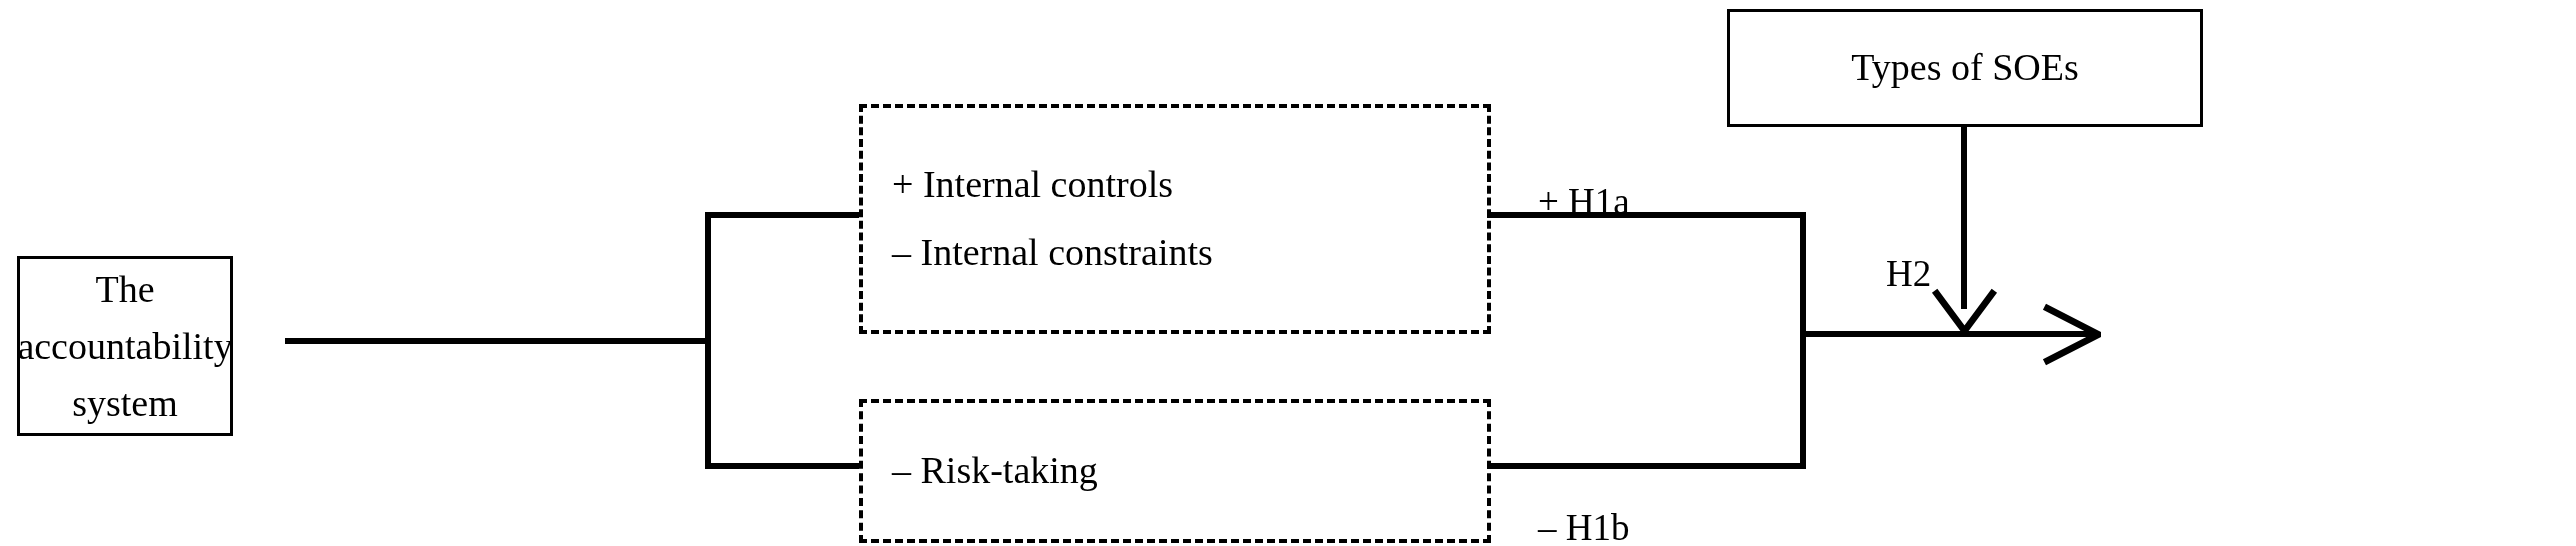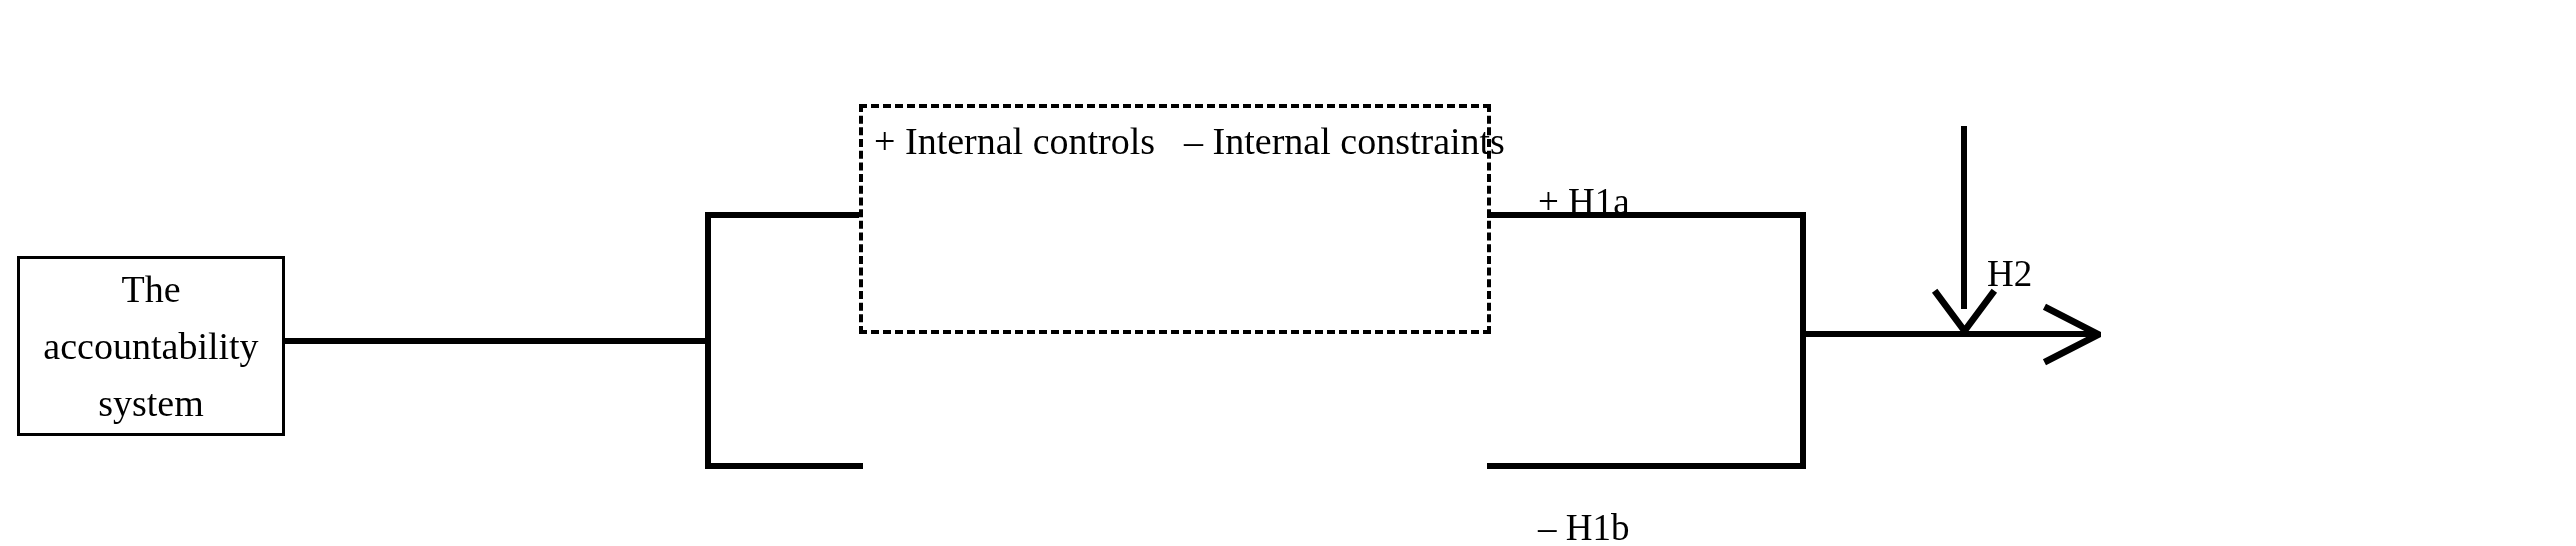--- a/index.html
+++ b/index.html
@@ -34,21 +34,21 @@
   .node-box .node-label {
     display: block;
     padding: 0 8.6px;
   }
   .dashed-box {
     position: absolute;
     box-sizing: border-box;
     border: 4.3px dashed #000000;
     background: #ffffff;
     display: flex;
-    flex-direction: row;
+    flex-direction: column;
     justify-content: center;
     font-size: 38px;
   }
   .dashed-box .mediator-line {
     display: block;
     padding-left: 29px;
     line-height: 1.78;
     white-space: nowrap;
   }
   .conn {
@@ -72,57 +72,63 @@
   }
   .arrow-head-right {
     position: absolute;
   }
 </style>
 </head>
 <body>
 
 <div id="canvas">
 
-  <div class="node-box" style="left:17px; top:256px; width:268px; height:180px;">
+  <div class="node-box" style="left:17px; top:256px; width:216px; height:180px;">
     <span class="node-label">
       <span>The accountability</span><br>
       <span>system</span>
     </span>
   </div>
 
   <div class="conn" style="left:285px; top:338px; width:425px; height:5.5px;"></div>
 
   <div class="conn" style="left:705px; top:212px; width:5.5px; height:256px;"></div>
   <div class="conn" style="left:705px; top:212px; width:158px; height:5.5px;"></div>
   <div class="conn" style="left:705px; top:463px; width:158px; height:5.5px;"></div>
 
   <div class="dashed-box" style="left:859px; top:104px; width:632px; height:230px;">
     <span class="mediator-line">+ Internal controls</span>
     <span class="mediator-line">– Internal constraints</span>
   </div>
 
+  <div class="dashed-box" style="left:859px; top:399px; width:632px; height:144px;">
+    <span class="mediator-line">– Risk-taking</span>
+  </div>
 
   <div class="conn" style="left:1487px; top:212px; width:319px; height:5.5px;"></div>
   <div class="conn" style="left:1487px; top:463px; width:319px; height:5.5px;"></div>
   <div class="conn" style="left:1800px; top:212px; width:5.5px; height:256px;"></div>
 
   <div class="edge-label" style="left:1538px; top:152px;">+ H1a</div>
   <div class="edge-label" style="left:1538px; top:478px;font-family:Liberation Serif, serif;">– H1b</div>
 
   <div class="conn" style="left:1803px; top:331px; width:294px; height:5.5px;"></div>
   <div class="arrow-head-right" style="left:2042px; top:303px; width:59px; height:63px;">
     <svg width="59" height="63" viewBox="0 0 96 102">
       <path d="M 4 6 L 92 51 L 4 96" fill="none" stroke="#000000" stroke-width="11" stroke-linecap="butt" stroke-linejoin="miter"></path>
     </svg>
   </div>
 
+  <div class="node-box" style="left:1727px; top:8.6px; width:476px; height:118px;">
+    <span class="node-label">Types of SOEs</span>
+  </div>
 
   <div class="conn" style="left:1961px; top:126px; width:5.5px; height:183px;"></div>
   <div class="arrow-head-down" style="left:1931px; top:288px; width:67px; height:48px;">
     <svg width="67" height="48" viewBox="0 0 110 78">
       <path d="M 6 4 L 55 70 L 104 4" fill="none" stroke="#000000" stroke-width="11" stroke-linecap="butt" stroke-linejoin="miter"></path>
     </svg>
   </div>
-  <div class="edge-label" style="left:1987px; top:224px;">H2</div>
+  <div class="edge-label" style="left:1886px; top:224px;">H2</div>
 
 
 </div>
 
 
 </body></html>

